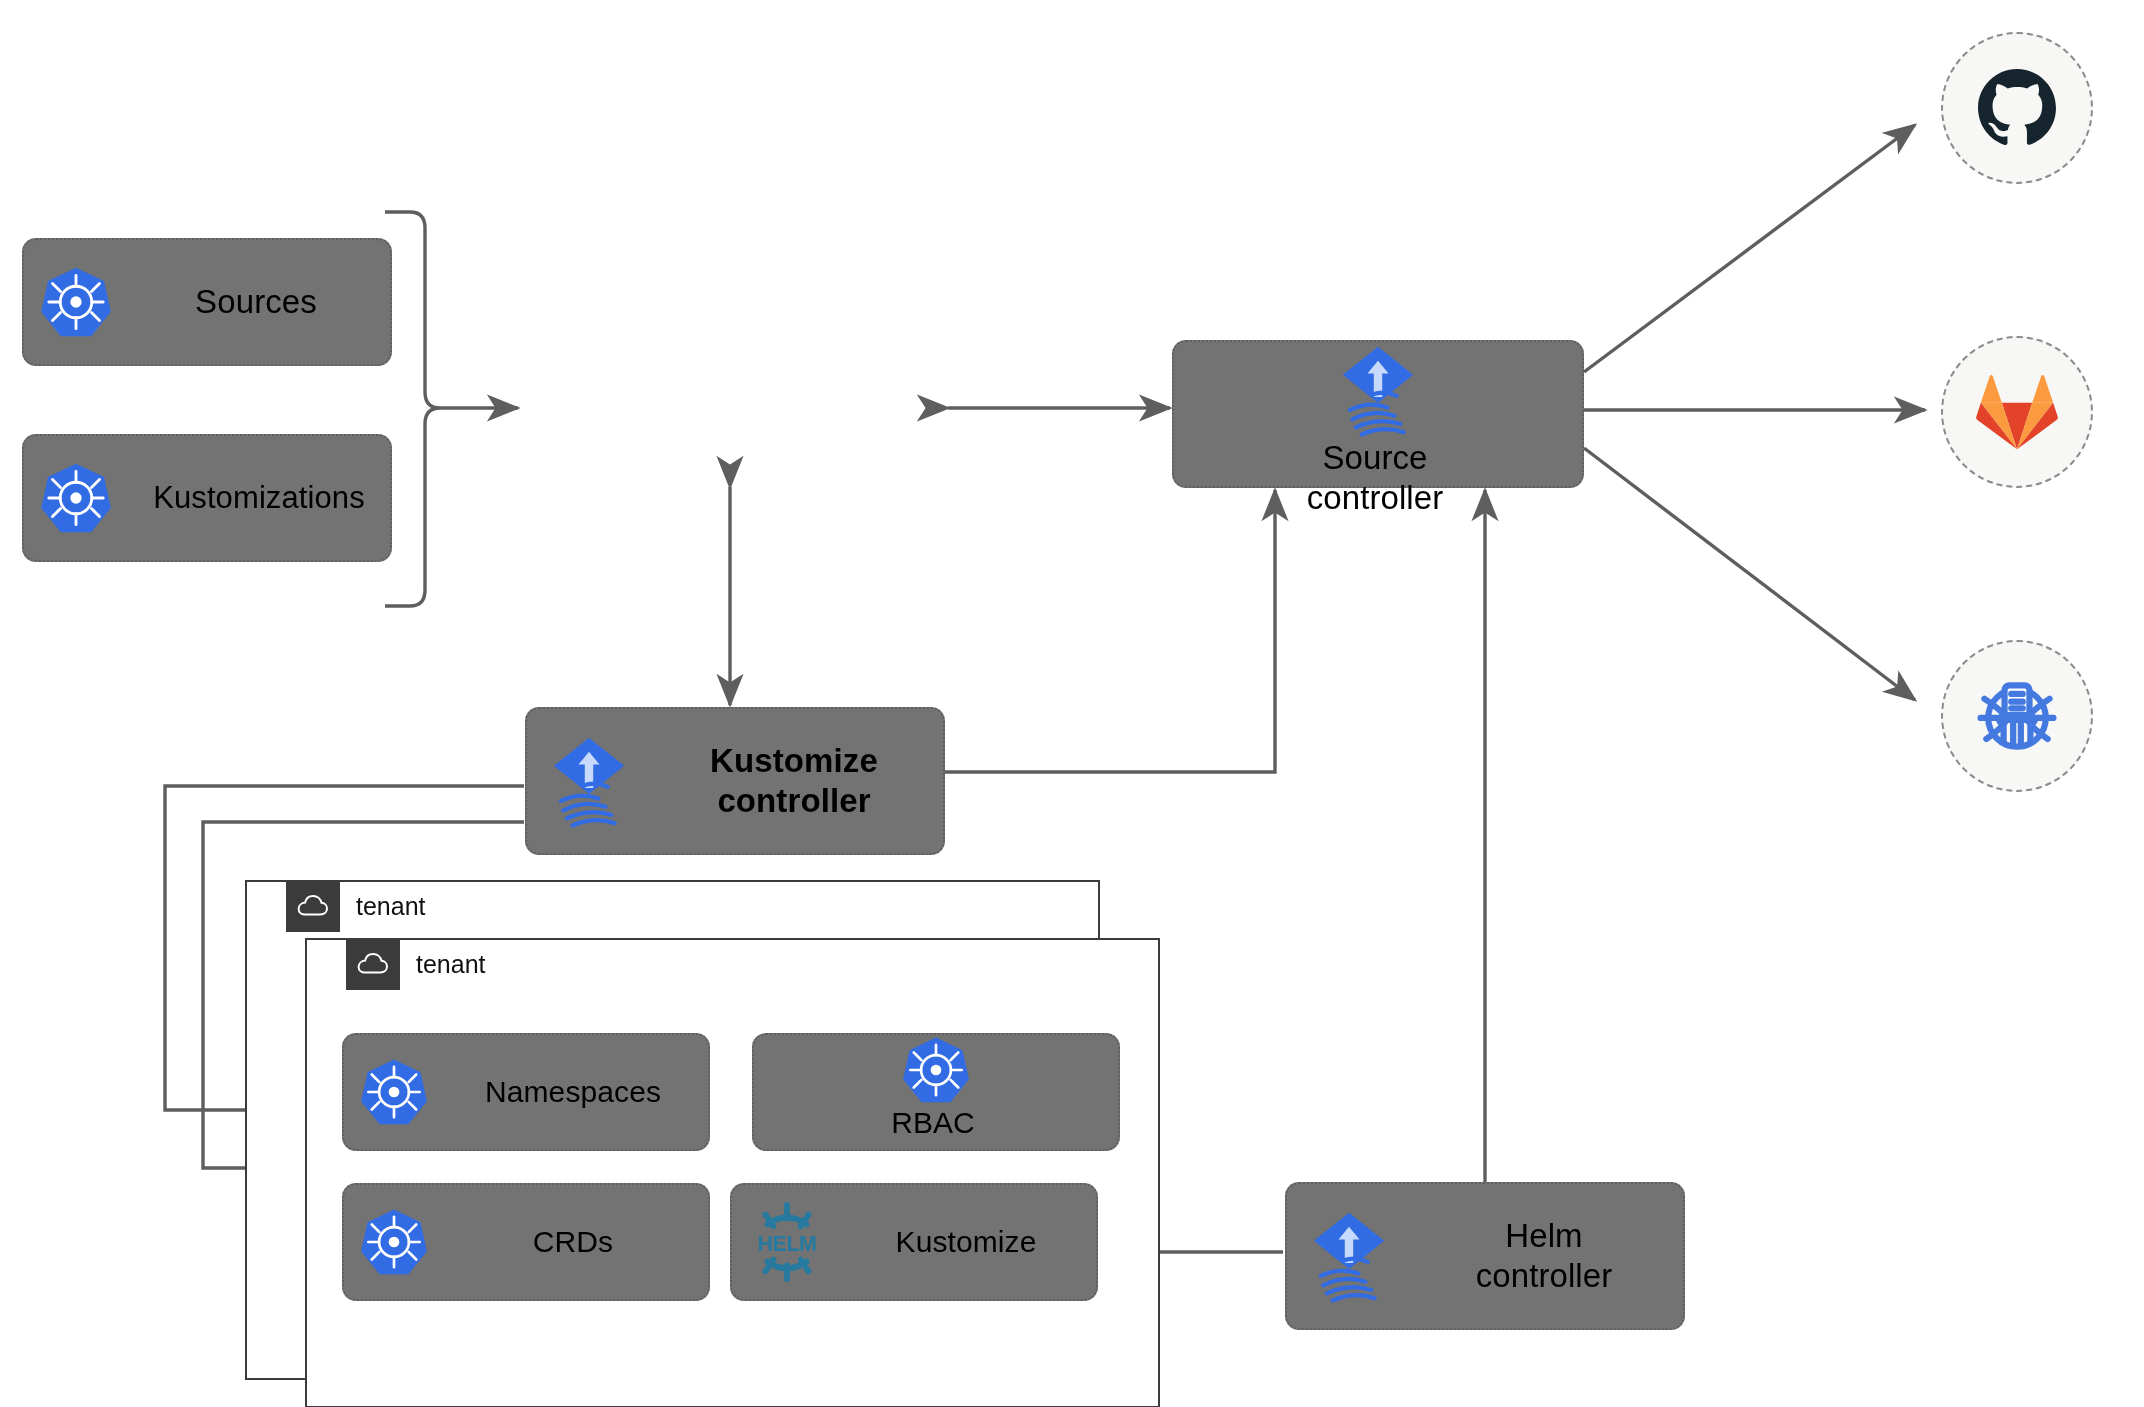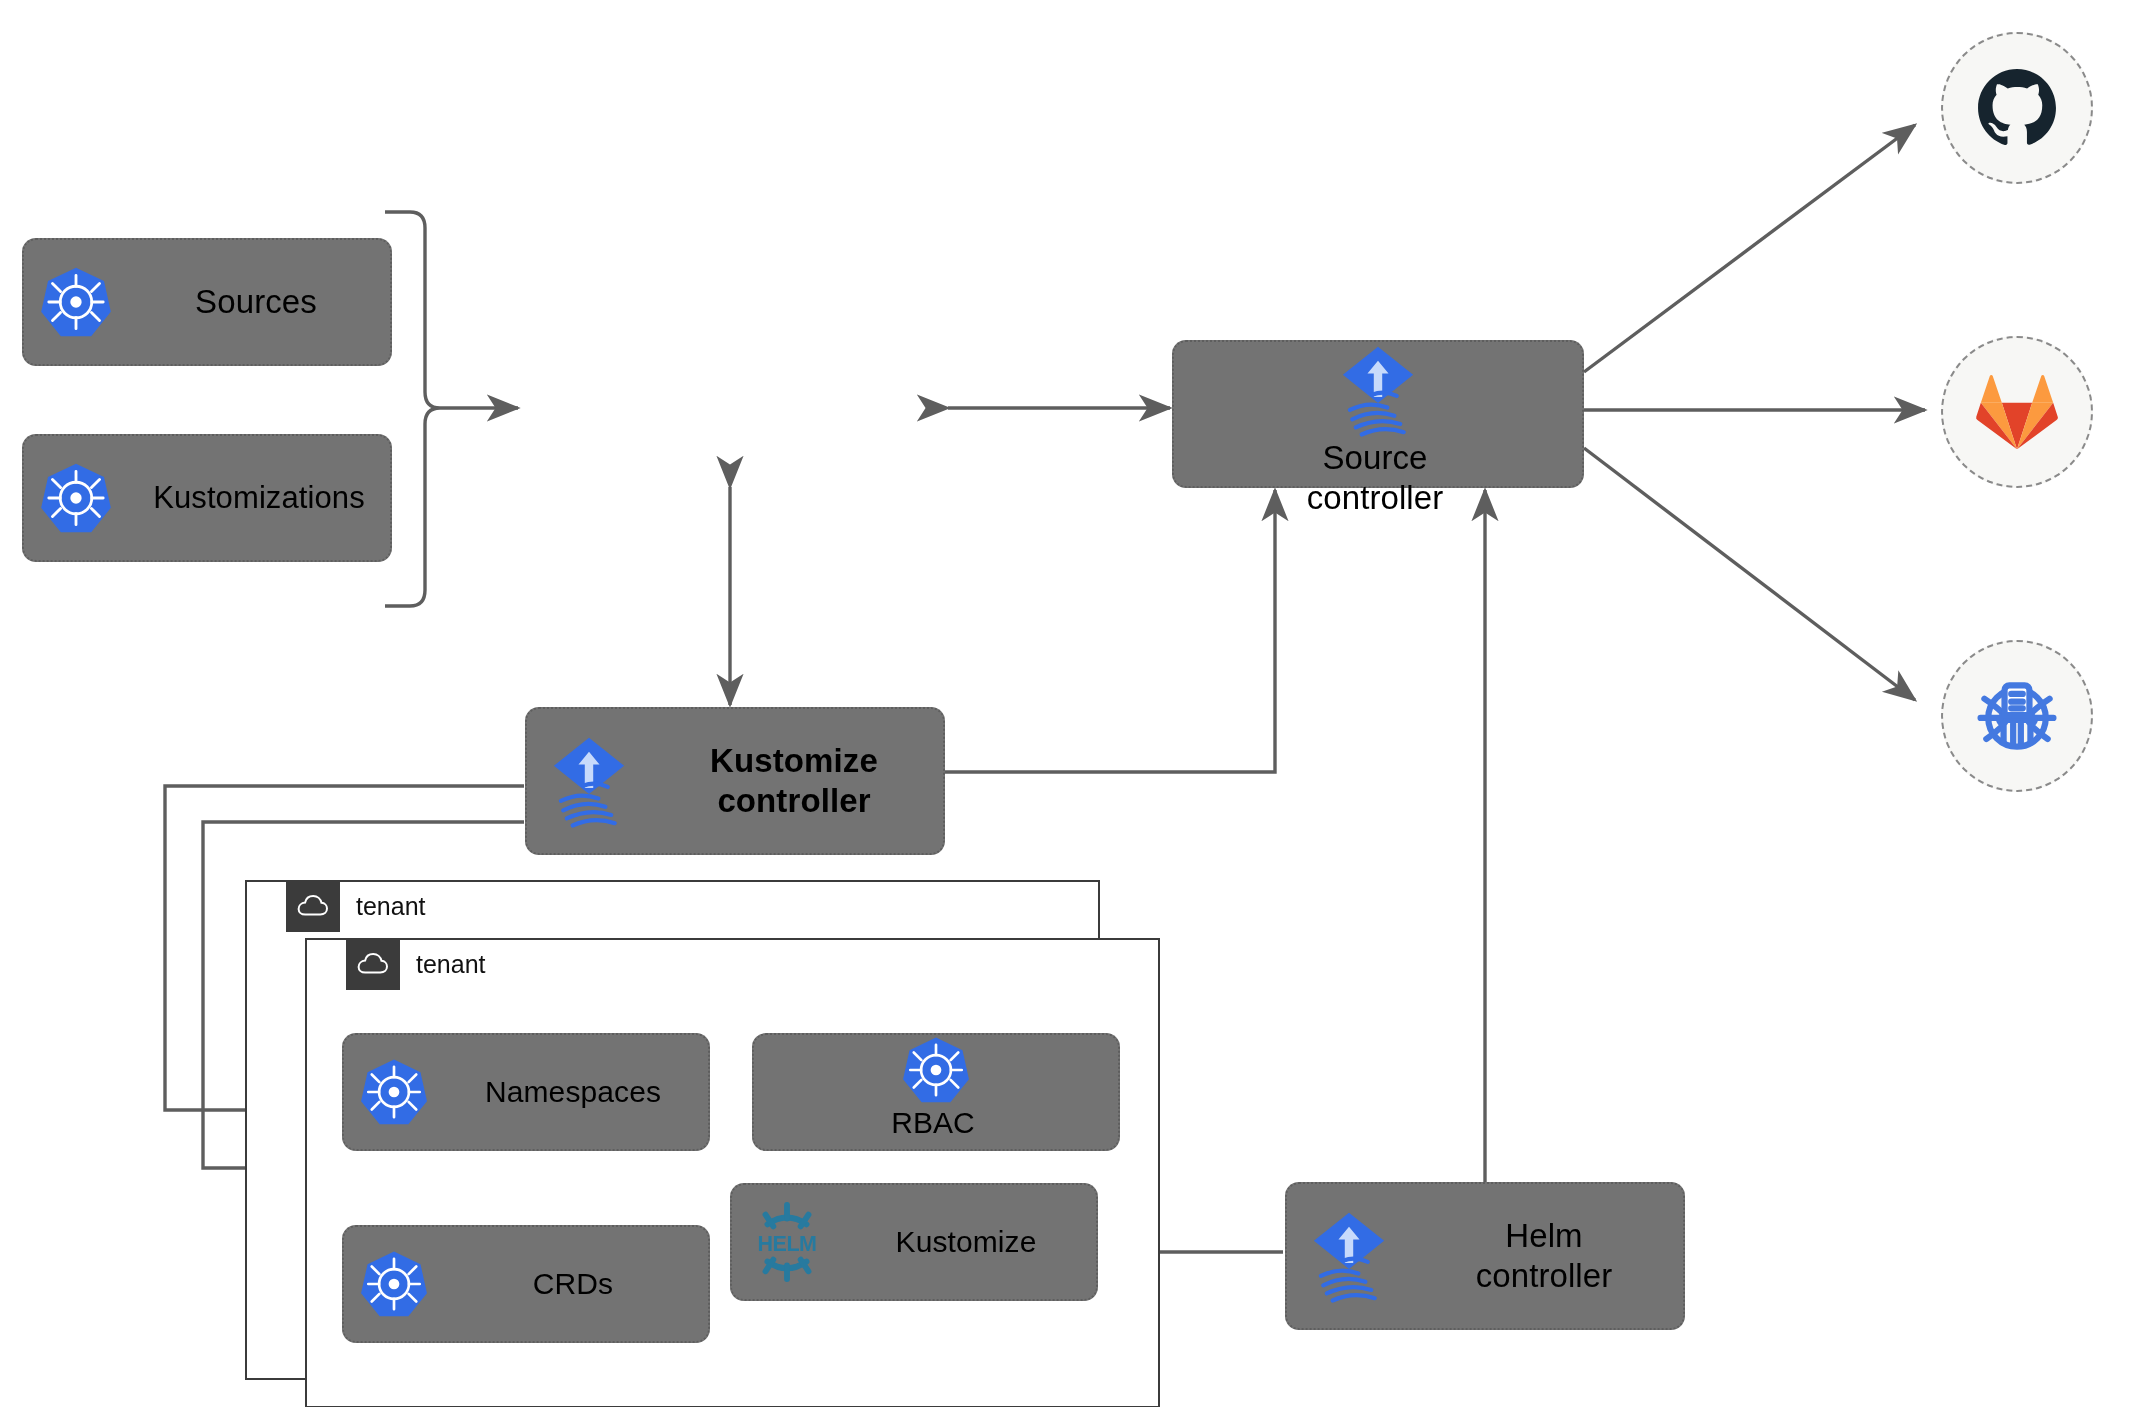--- a/index.html
+++ b/index.html
@@ -217,21 +217,21 @@
         <g fill="none" stroke="#ffffff" stroke-width="2.6" stroke-linecap="round">
           <circle cx="32" cy="34" r="5.2" fill="#ffffff" stroke="none"></circle>
           <circle cx="32" cy="34" r="14.5"></circle>
           <path d="M32 19.5V9.5M32 48.5v10M17.8 24.4 10.4 17M46.2 43.6l7.4 7.4M17.8 43.6 10.4 51M46.2 24.4 53.6 17M17.5 34H7M46.5 34H57"></path>
         </g>
       </svg>
     </span>
     <span class="lbl">RBAC</span>
   </div>
 
-  <div class="node small" style="left:342px;top:1225px;width:368px;height:118px;z-index:5;justify-content:space-between;">
+  <div class="node small" style="left:342px;top:1183px;width:368px;height:118px;z-index:5;justify-content:space-between;">
     <span class="ico" style="width:100px;">
       <svg width="66" height="70" viewBox="0 0 64 68" aria-hidden="true">
         <path d="M32 1.6 58.5 14.2 65 43.4 46.4 66.4H17.6L-1 43.4 5.5 14.2z" transform="scale(0.97) translate(1,1)" fill="#326CE5"></path>
         <g fill="none" stroke="#ffffff" stroke-width="2.6" stroke-linecap="round">
           <circle cx="32" cy="34" r="5.2" fill="#ffffff" stroke="none"></circle>
           <circle cx="32" cy="34" r="14.5"></circle>
           <path d="M32 19.5V9.5M32 48.5v10M17.8 24.4 10.4 17M46.2 43.6l7.4 7.4M17.8 43.6 10.4 51M46.2 24.4 53.6 17M17.5 34H7M46.5 34H57"></path>
         </g>
       </svg>
     </span>

